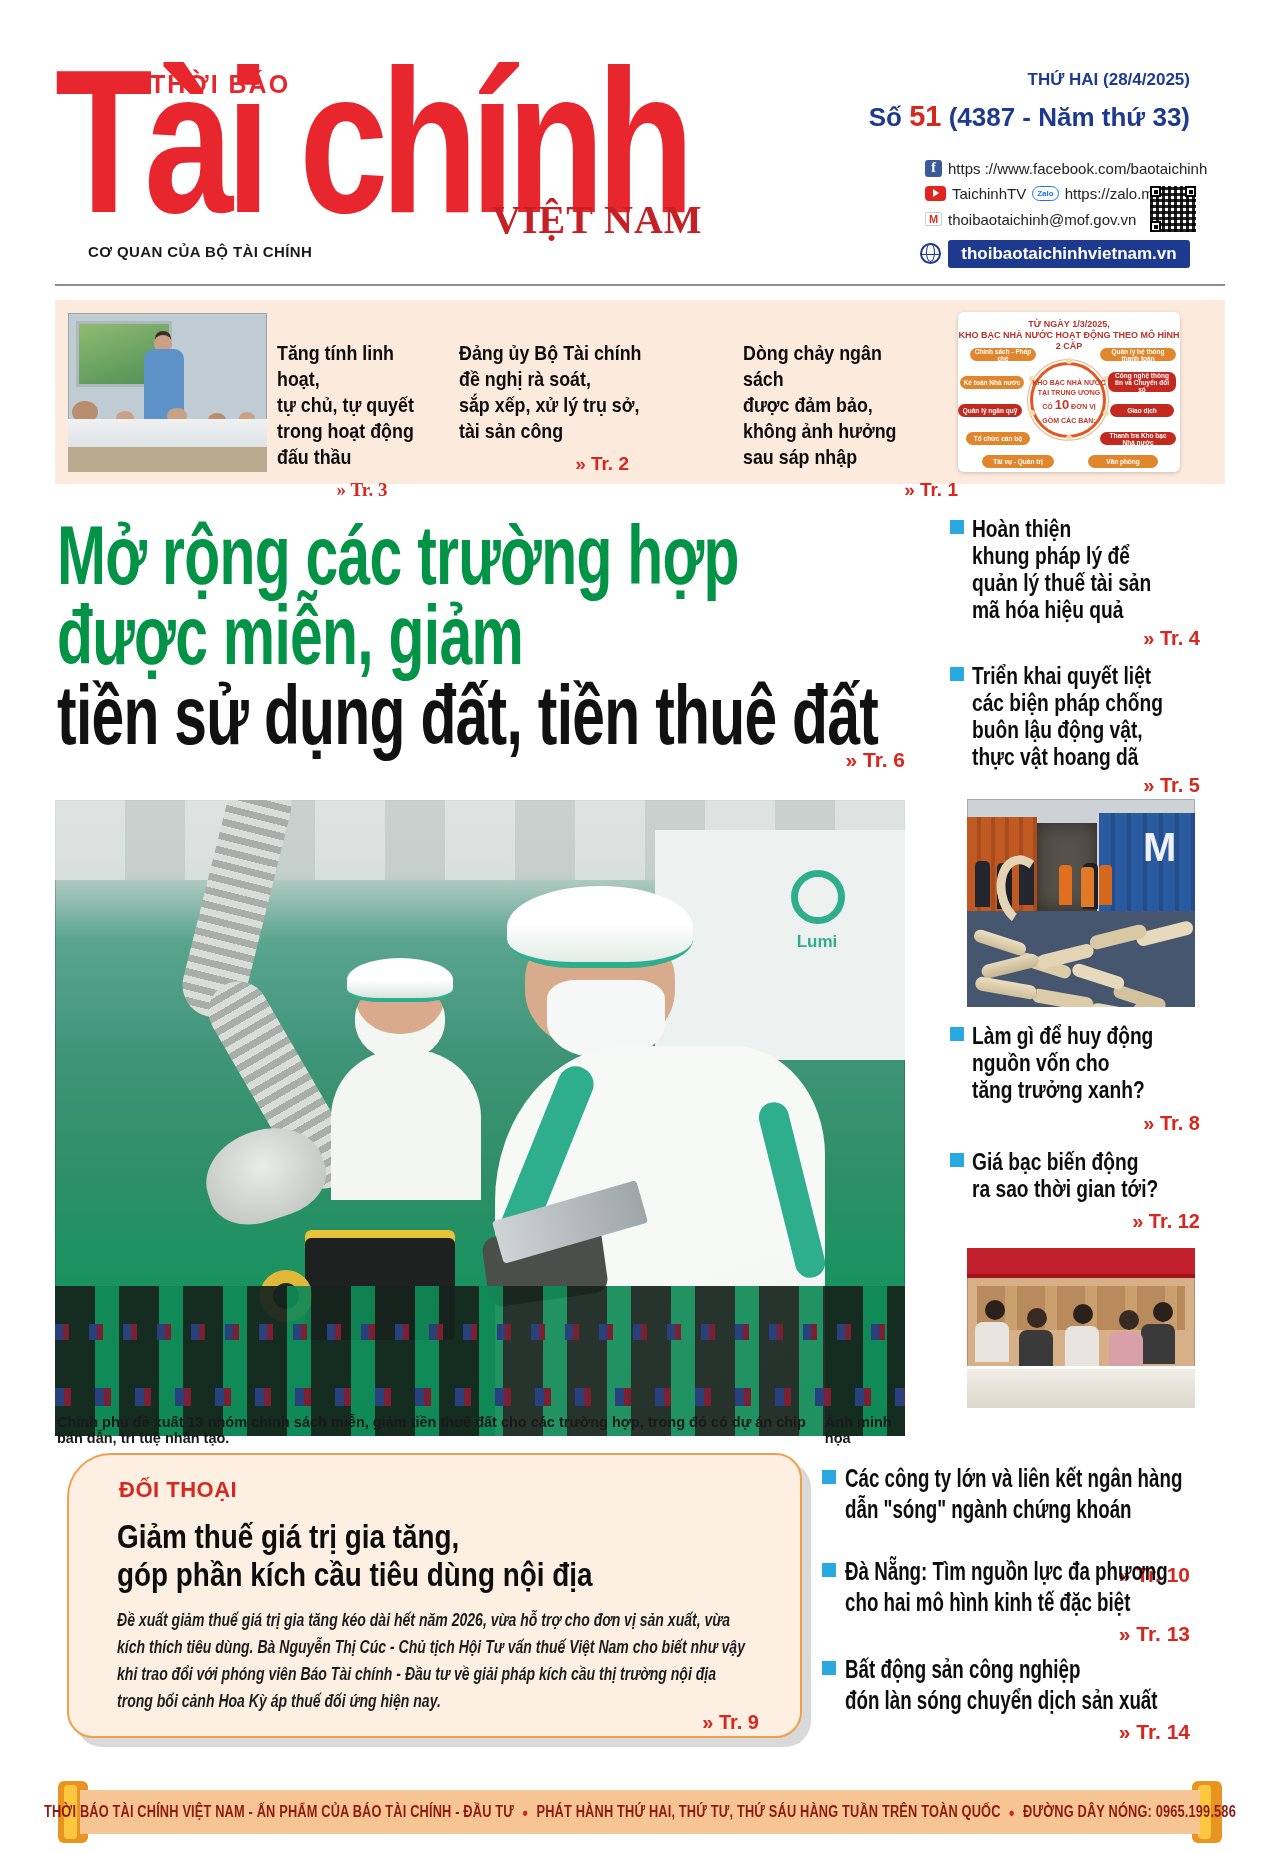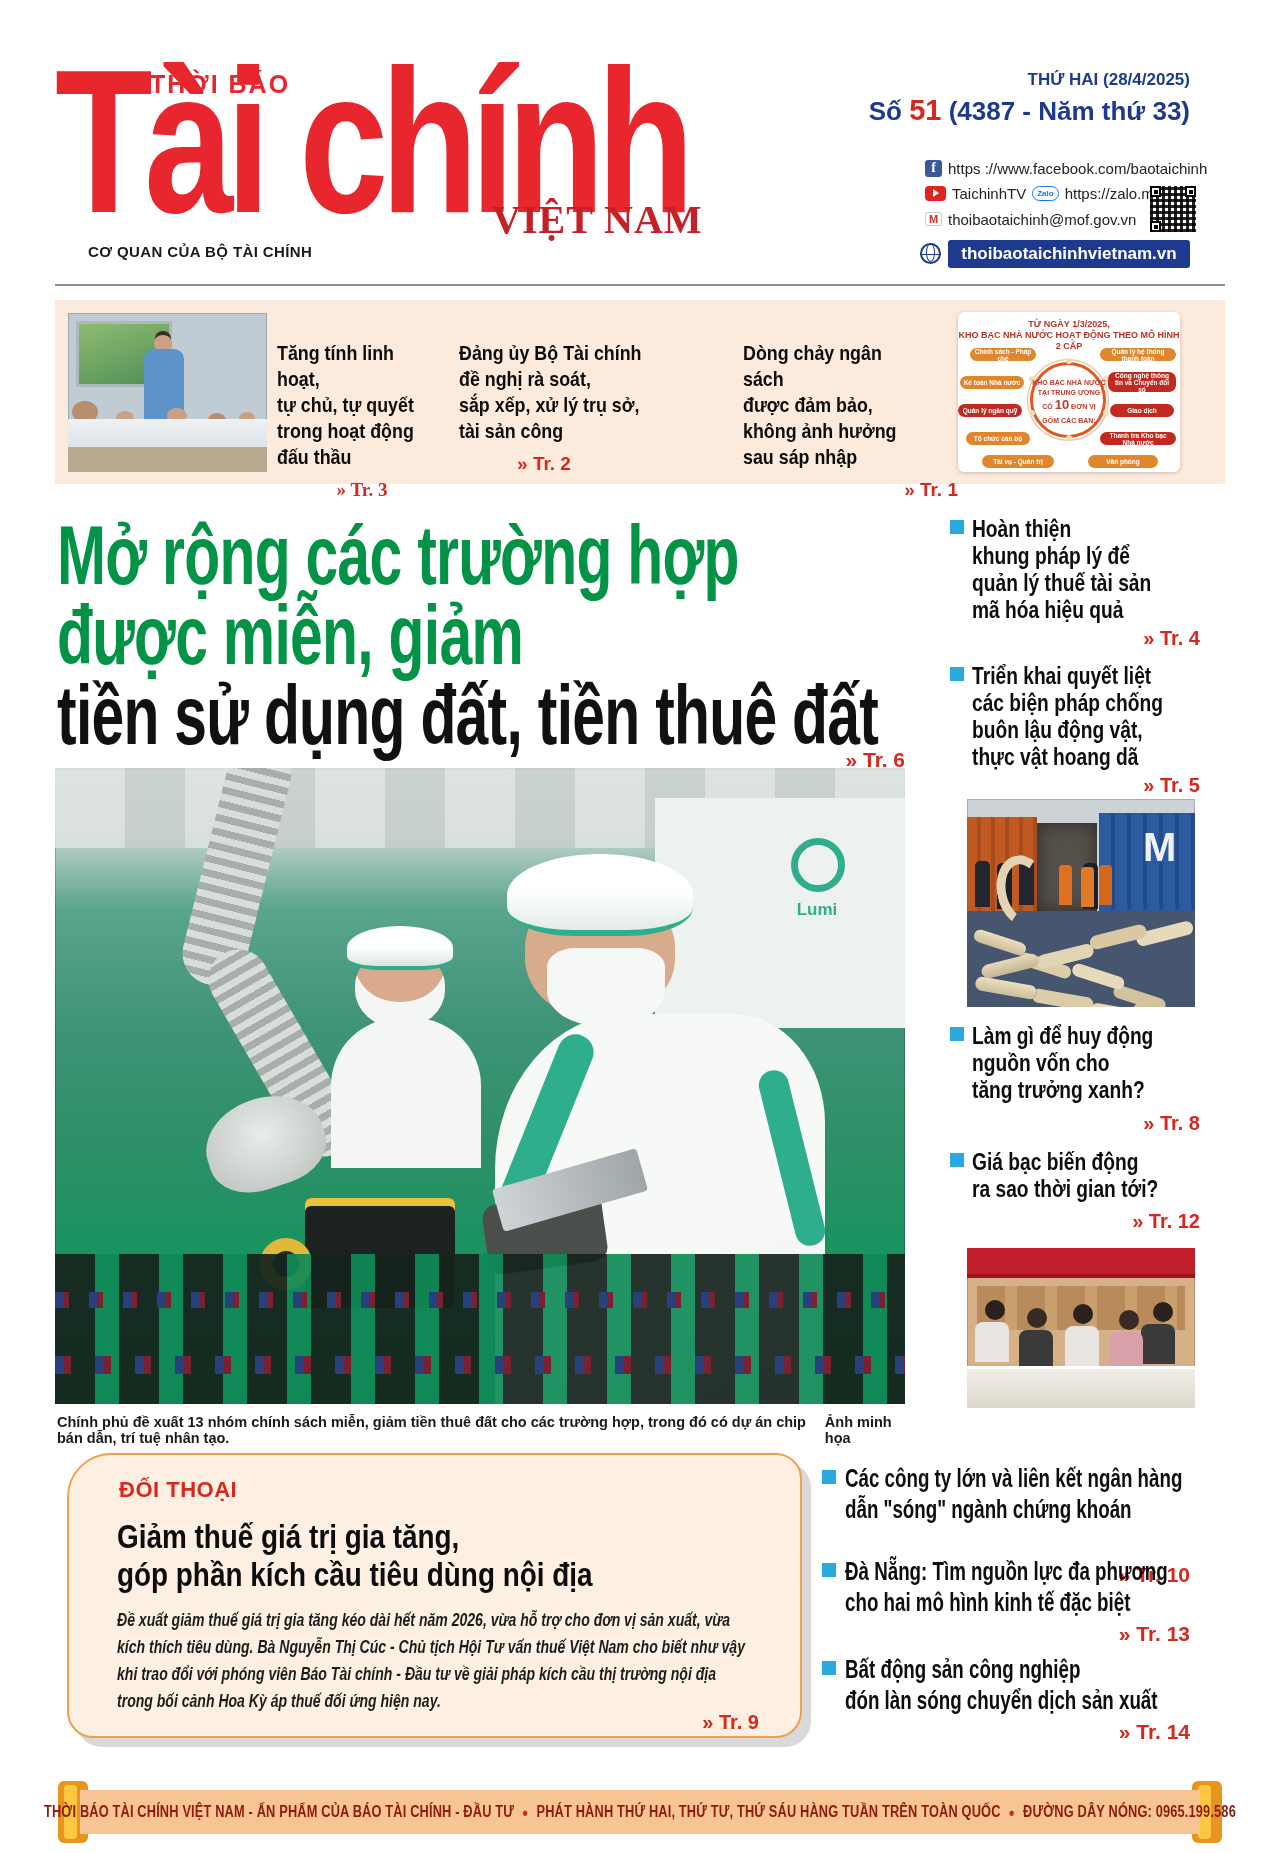--- a/index.html
+++ b/index.html
@@ -21,21 +21,21 @@
   .ref{color:var(--ref);font-weight:bold;}
   .bullet{position:absolute;width:14px;height:14px;background:var(--cyan);}
   .photo{box-shadow:inset 0 0 0 1px rgba(0,0,0,.18);overflow:hidden;}
   .pshape{position:absolute;}
   
   .logo-main{left:55px;top:38px;font-size:205px;line-height:205px;font-weight:bold;color:var(--red);letter-spacing:-10px;transform:scaleX(.78);transform-origin:0 0;}
   .tagline{left:150px;top:70px;font-size:25px;color:var(--red);letter-spacing:2px;font-weight:bold;}
   .logo-sub{left:492px;top:196px;font-family:"Liberation Serif",serif;font-weight:bold;font-size:40px;color:var(--darkred);letter-spacing:1px;}
   .agency{left:88px;top:243px;font-size:15px;font-weight:bold;color:#1a1a1a;letter-spacing:.4px;}
   .issue1{top:70px;right:90px;font-size:17px;font-weight:bold;color:var(--navy);}
-  .issue2{top:94px;right:90px;font-size:26px;font-weight:bold;color:var(--navy);}
+  .issue2{top:100px;right:90px;font-size:26px;font-weight:bold;color:var(--navy);}
   .issue2 .num{color:var(--ref);font-size:29px;}
   .social-row{left:925px;height:20px;font-size:15px;color:#222;display:flex;align-items:center;gap:6px;}
   .ic-fb{display:inline-flex;width:17px;height:17px;background:#3d5a98;border-radius:3px;color:#fff;font-family:"Liberation Serif",serif;font-weight:bold;font-size:14px;align-items:center;justify-content:center;}
   .ic-yt{display:inline-flex;width:21px;height:15px;background:#e02521;border-radius:4px;align-items:center;justify-content:center;}
   .ic-yt i{width:0;height:0;border-left:6px solid #fff;border-top:4px solid transparent;border-bottom:4px solid transparent;}
   .ic-zl{display:inline-flex;height:15px;padding:0 4px;border:1.5px solid #1b74e8;border-radius:8px;color:#1b74e8;font-size:8px;font-weight:bold;align-items:center;background:#fff;}
   .ic-gm{display:inline-flex;width:17px;height:14px;background:#fff;border:1px solid #ccc;border-radius:2px;color:#d93025;font-weight:bold;font-size:11px;align-items:center;justify-content:center;}
   .globe{left:920px;top:243px;width:21px;height:21px;border:2px solid var(--navy);border-radius:50%;}
   .globe i{position:absolute;left:50%;top:-2px;width:9px;height:19px;margin-left:-5px;border:1.5px solid var(--navy);border-radius:50%;}
   .globe u{position:absolute;left:-2px;top:50%;width:19px;border-top:1.5px solid var(--navy);}
@@ -59,21 +59,21 @@
   .ig-c{position:absolute;width:100%;text-align:center;font-weight:bold;color:#c0392b;font-size:7px;line-height:9px;}
   .ig-c .big{font-size:13px;}
   .pill{position:absolute;height:13px;border-radius:7px;color:#fff;font-size:6.5px;font-weight:bold;display:flex;align-items:center;justify-content:center;text-align:center;line-height:7px;padding:0 3px;}
   .pill.o{background:var(--pill-o);}
   .pill.r{background:var(--pill-r);}
   
   .hline{left:57px;font-size:84px;line-height:80px;font-weight:bold;letter-spacing:-1px;}
   .hgreen{color:var(--green);}
   .hblack{color:var(--ink);}
   .lead-ref{top:748px;left:57px;width:848px;text-align:right;font-size:21px;}
-  .lead-photo{left:55px;top:768px;width:850px;height:636px;background:linear-gradient(180deg,#dfe5e3 0%,#cfd8d5 9%,#5aa58e 22%,#3f9478 40%,#2f8f68 58%,#17935f 78%,#0f8a56 100%);}
+  .lead-photo{left:55px;top:800px;width:850px;height:636px;background:linear-gradient(180deg,#dfe5e3 0%,#cfd8d5 9%,#5aa58e 22%,#3f9478 40%,#2f8f68 58%,#17935f 78%,#0f8a56 100%);}
   .cap-row{left:57px;top:1414px;width:848px;display:flex;justify-content:space-between;font-size:14.5px;font-weight:bold;color:#1a1a1a;}
   
   .sb-title{font-size:24px;line-height:27px;font-weight:bold;color:#0d0d0d;}
   .sb-ref{width:228px;text-align:right;font-size:20px;}
   .sb-photo{left:967px;width:228px;}
   
   .dlg{left:67px;top:1453px;width:735px;height:285px;background:var(--peach);border:2px solid var(--obor);border-radius:26px;border-top-left-radius:44px;box-shadow:9px 9px 0 rgba(185,185,185,.55);}
   .dlg-kicker{left:50px;top:22px;font-size:22px;font-weight:bold;color:var(--ref);letter-spacing:.5px;}
   .dlg-h{left:48px;font-size:34px;line-height:38px;font-weight:bold;color:#0d0d0d;}
   .dlg-body{left:48px;top:152px;width:820px;font-size:18px;line-height:27px;font-weight:bold;font-style:italic;color:#1c1c1c;}
@@ -153,21 +153,21 @@
 tự chủ, tự quyết
 trong hoạt động
 đấu thầu</div>
       <div class="ref strip-ref" style="text-align:center;font-family:Liberation Serif, serif;">» Tr. 3</div>
     </article>
     <article class="abs" style="left:404px;top:40px;width:250px;">
       <div class="strip-title ml cx85">Đảng ủy Bộ Tài chính
 đề nghị rà soát,
 sắp xếp, xử lý trụ sở,
 tài sản công</div>
-      <div class="ref strip-ref" style="width:170px;text-align:center;">» Tr. 2</div>
+      <div class="ref strip-ref" style="width:170px;text-align:right;">» Tr. 2</div>
     </article>
     <article class="abs" style="left:688px;top:40px;width:215px;">
       <div class="strip-title ml cx85">Dòng chảy ngân sách
 được đảm bảo,
 không ảnh hưởng
 sau sáp nhập</div>
       <div class="ref strip-ref" style="text-align:right;">» Tr. 1</div>
     </article>
 
     <div class="abs ig">

